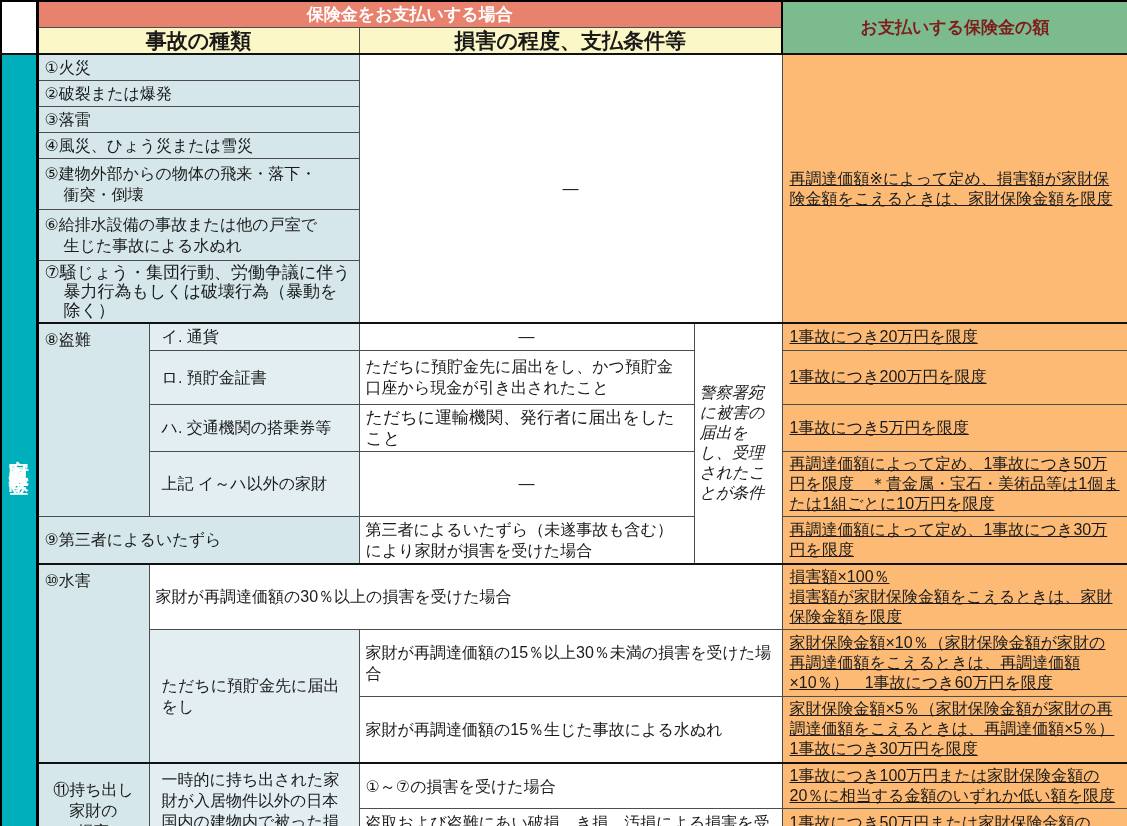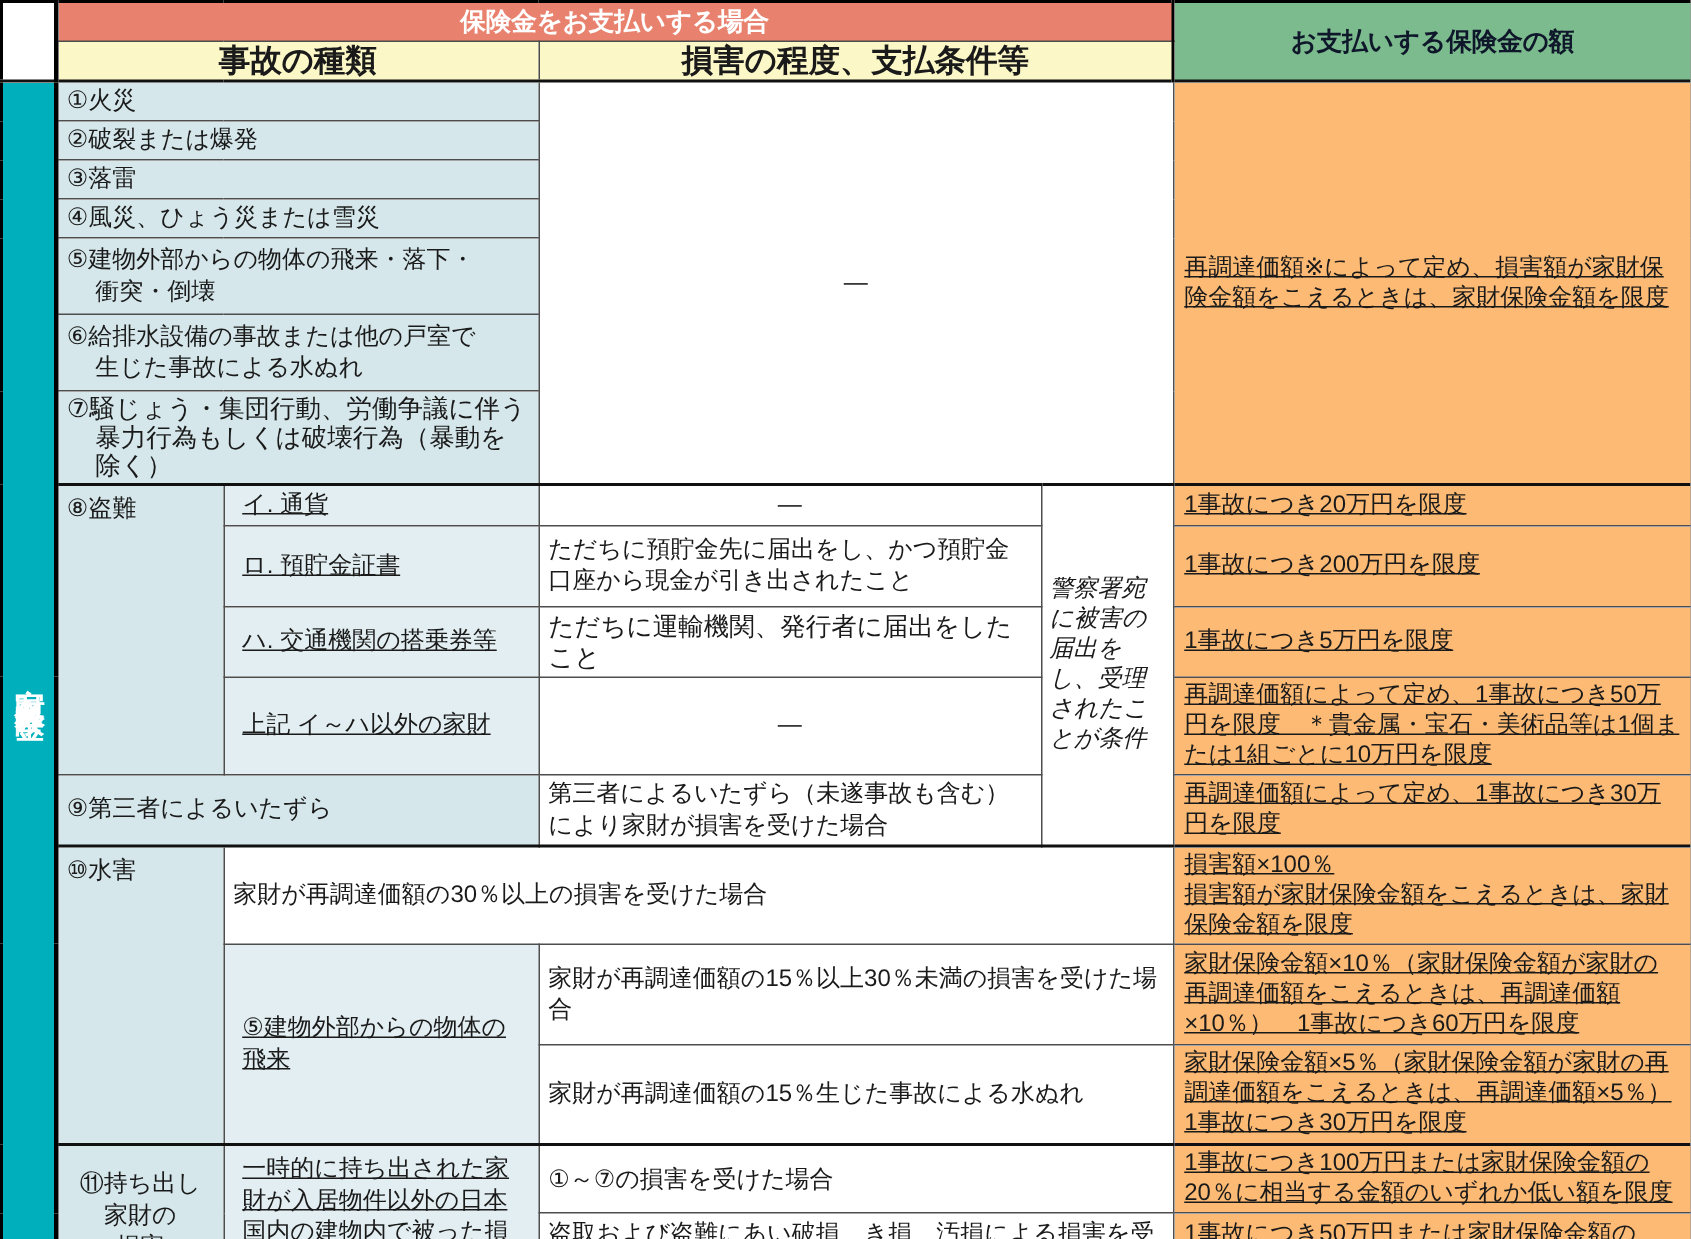--- a/index.html
+++ b/index.html
@@ -2,29 +2,29 @@
 <html style="--sidebar-teal: #00AFBC; --header-salmon: #E8826E; --header-yellow: #FBF7C6; --header-green: #7CBB8E; --cell-blue: #D5E7EB; --cell-blue-light: #E2EEF1;"><head>
 <meta charset="utf-8">
 <style>
   html,body{margin:0;padding:0;background:#fff;}
   body{width:1127px;font-family:"Liberation Sans","DejaVu Sans",sans-serif;color:#1a1a1a;}
   table{border-collapse:collapse;table-layout:fixed;width:1127px;border:2px solid #000;}
   td{border:1px solid #4d4d4d;font-size:16px;line-height:21px;padding:2px 6px;
      vertical-align:middle;overflow:hidden;box-sizing:border-box;}
   .corner{background:#fff;border-right:3px solid #000;}
   .hdr-red{background:var(--header-salmon,#E8826E);color:#fff;font-weight:bold;text-align:center;font-size:17px;}
-  .hdr-green{background:var(--header-green,#7CBB8E);color:#0f172a;font-weight:bold;text-align:center;font-size:17px;border-left:2px solid #000;}
+  .hdr-green{background:var(--header-green,#7CBB8E);color:#7f1d1d;font-weight:bold;text-align:center;font-size:17px;border-left:2px solid #000;}
   .hdr-yellow{background:var(--header-yellow,#FBF7C6);font-weight:bold;text-align:center;font-size:21px;}
   .sidebar-cell{background:var(--sidebar-teal,#00AFBC);border-right:3px solid #000;padding:0;text-align:center;}
   .v-label{writing-mode:vertical-rl;display:inline-block;color:#fff;font-weight:bold;font-size:20px;letter-spacing:4px;line-height:33px;}
   .cause{background:var(--cell-blue,#D5E7EB);white-space:pre-line;}
   .hang{padding-left:25px;text-indent:-19px;margin-top:40px;}
   .small{font-size:17px;}
   .tight{line-height:19px;}
-  .subcause{background:var(--cell-blue-light,#E2EEF1);padding-left:12px;white-space:pre-line;text-decoration:underline;}
+  .subcause{background:var(--cell-blue-light,#E2EEF1);padding-left:12px;white-space:pre-line;}
   .topleft{vertical-align:top;padding-top:5px;}
   .cond{background:#fff;white-space:pre-line;}
   .dash{text-align:center;}
   .police{background:#fff;padding:2px 5px;line-height:20px;font-style:italic;}
   .amount{background:#fdba74;white-space:pre-line;line-height:20px;padding:2px 7px;text-decoration:underline;}
   .center-lines{text-align:center;white-space:pre-line;padding:2px 2px;}
   .section-top td{border-top:2px solid #111;}
 </style>
 </head>
 <body>
@@ -109,21 +109,21 @@
     <td class="amount">再調達価額によって定め、1事故につき30万円を限度</td>
   </tr>
 
   <tr class="section-top" style="height:63px">
     <td class="cause topleft" rowspan="3">⑩水害</td>
     <td class="cond" colspan="3">家財が再調達価額の30％以上の損害を受けた場合</td>
     <td class="amount">損害額×100％
 損害額が家財保険金額をこえるときは、家財保険金額を限度</td>
   </tr>
   <tr style="height:67px">
-    <td class="subcause" rowspan="2">⑤建物外部からの物体の飛来</td>
+    <td class="subcause" rowspan="2">ただちに預貯金先に届出をし</td>
     <td class="cond" colspan="2">家財が再調達価額の15％以上30％未満の損害を受けた場合</td>
     <td class="amount">家財保険金額×10％（家財保険金額が家財の再調達価額をこえるときは、再調達価額×10％）　1事故につき60万円を限度</td>
   </tr>
   <tr style="height:67px">
     <td class="cond" colspan="2">家財が再調達価額の15％生じた事故による水ぬれ</td>
     <td class="amount">家財保険金額×5％（家財保険金額が家財の再調達価額をこえるときは、再調達価額×5％）
 1事故につき30万円を限度</td>
   </tr>
 
   <tr class="section-top" style="height:44px">

